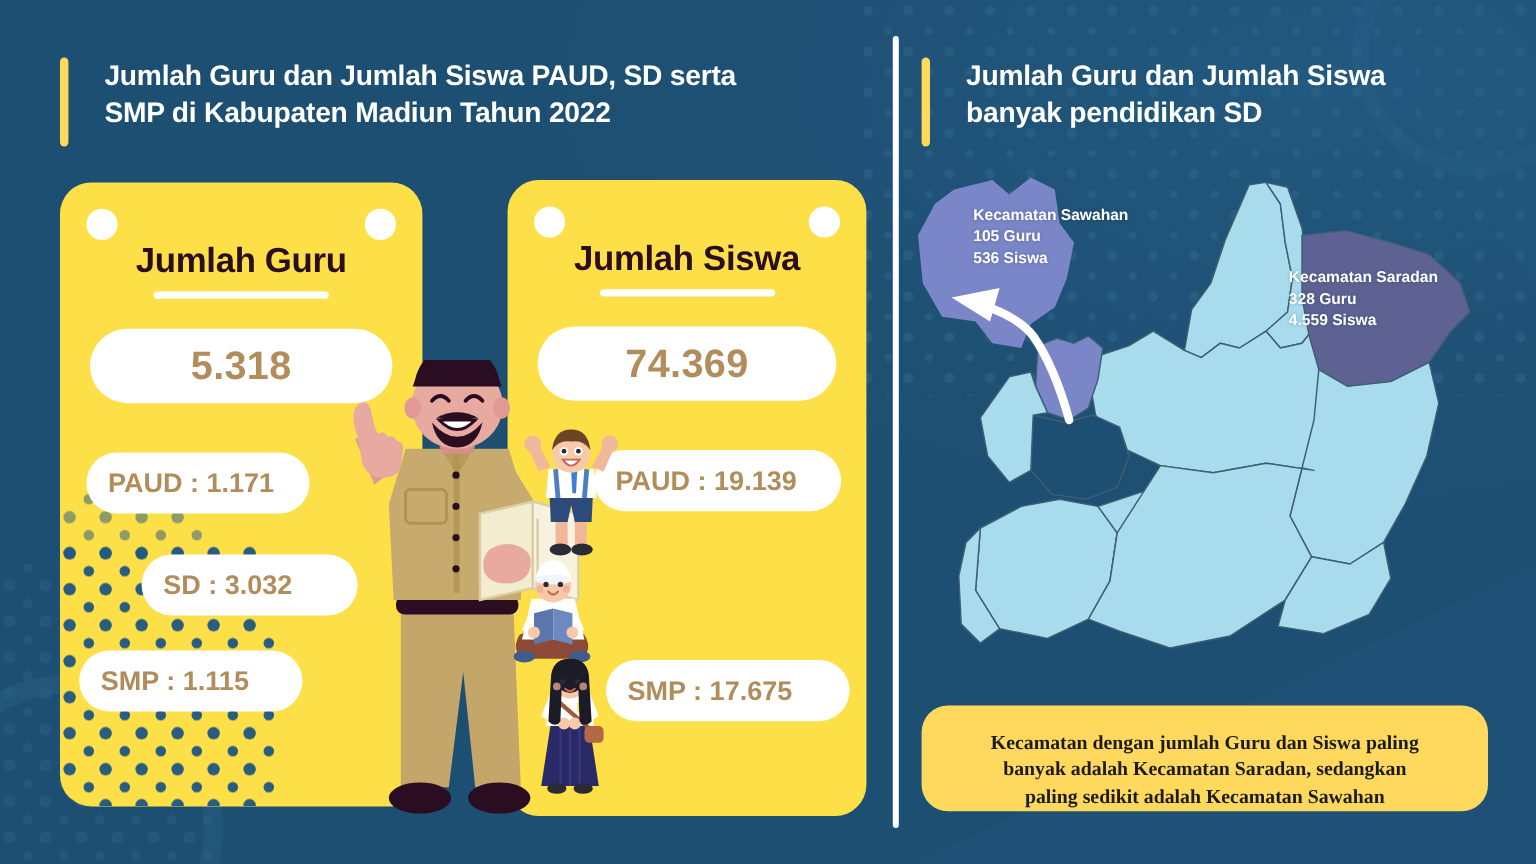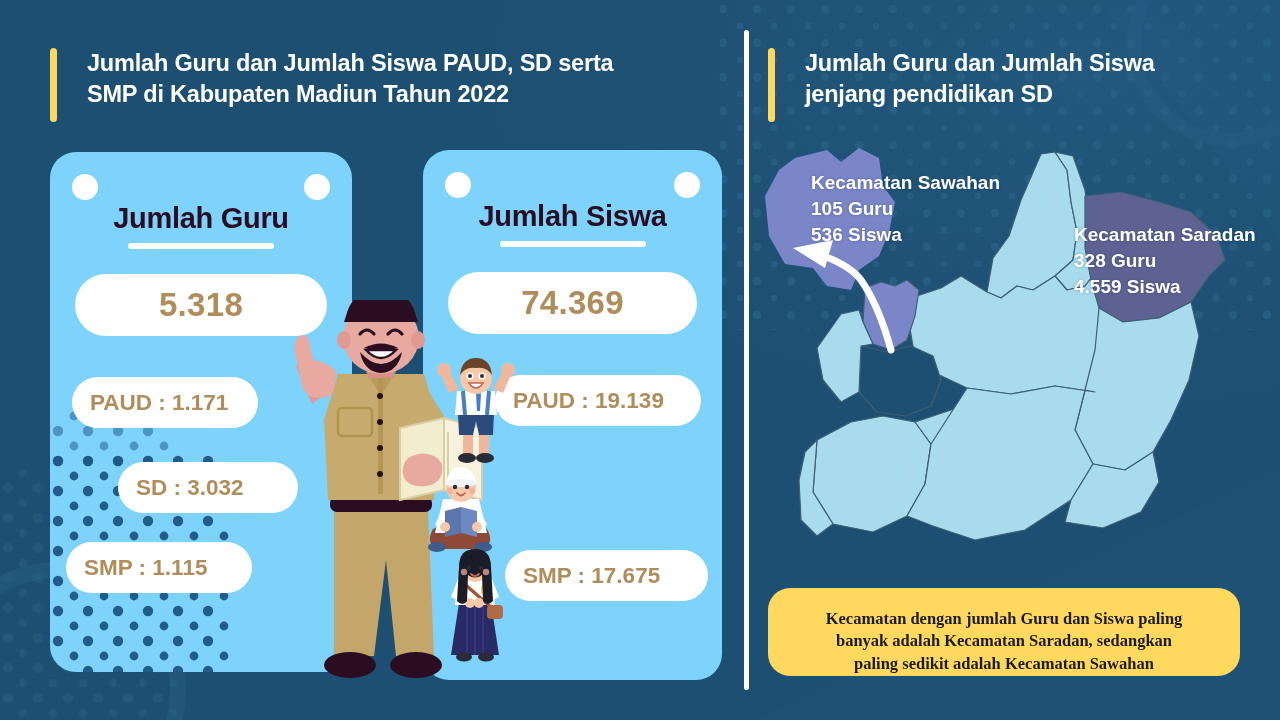--- a/index.html
+++ b/index.html
@@ -37,21 +37,21 @@
     white-space: pre-line;
   }
   #title-left  { left: 50px; top: 48px; width: 660px; }
   #title-left .title-bar { height: 74px; }
   #title-right { left: 768px; top: 48px; width: 470px; }
   #title-right .title-bar { height: 74px; }
 
   
   .stat-card {
     position: absolute;
-    background: #7dd3fc;
+    background: #fde047;
     border-radius: 26px;
     z-index: 3;
     overflow: hidden;
   }
   #card-guru  { left: 50px;  top: 152px; width: 302px; height: 520px; }
   #card-siswa { left: 423px; top: 150px; width: 299px; height: 530px; }
 
   .card-dots { position: absolute; inset: 0; z-index: 1; pointer-events: none; }
 
   .card-hole {
@@ -107,21 +107,21 @@
 
   
   #illustration-teacher { position: absolute; left: 268px; top: 300px; z-index: 4; }
   #illustration-students { position: absolute; left: 425px; top: 355px; z-index: 4; }
 
   
   #map-wrap { position: absolute; left: 755px; top: 140px; width: 500px; height: 430px; z-index: 4; }
 
   .map-label {
     position: absolute; color: #ffffff; font-weight: bold;
-    font-size: 19px; line-height: 1.38; z-index: 7;
+    font-size: 13px; line-height: 1.38; z-index: 7;
     text-shadow: 0 0 3px rgba(20,45,70,0.35);
   }
   #label-sawahan { left: 811px; top: 170px; }
   #label-saradan { left: 1074px; top: 222px; }
 
   
   #caption-box {
     position: absolute; left: 768px; top: 588px;
     width: 472px; height: 88px;
     background: #ffd95e; border-radius: 22px;
@@ -165,21 +165,21 @@
 
 <div class="title-block" id="title-left">
   <div class="title-bar"></div>
   <div class="title-text">Jumlah Guru dan Jumlah Siswa PAUD, SD serta
 SMP di Kabupaten Madiun Tahun 2022</div>
 </div>
 
 <div class="title-block" id="title-right">
   <div class="title-bar"></div>
   <div class="title-text">Jumlah Guru dan Jumlah Siswa
-jenjang pendidikan SD</div>
+banyak pendidikan SD</div>
 </div>
 
 <div class="stat-card" id="card-guru">
   <svg class="card-dots" width="302" height="520" viewBox="0 0 302 520">
     <defs>
       <pattern id="cardDots" x="0" y="0" width="30" height="30" patternUnits="userSpaceOnUse">
         <circle cx="8" cy="9" r="5.2" fill="#1d5684"></circle>
         <circle cx="24" cy="24" r="4.4" fill="#1d5684"></circle>
       </pattern>
     </defs>

